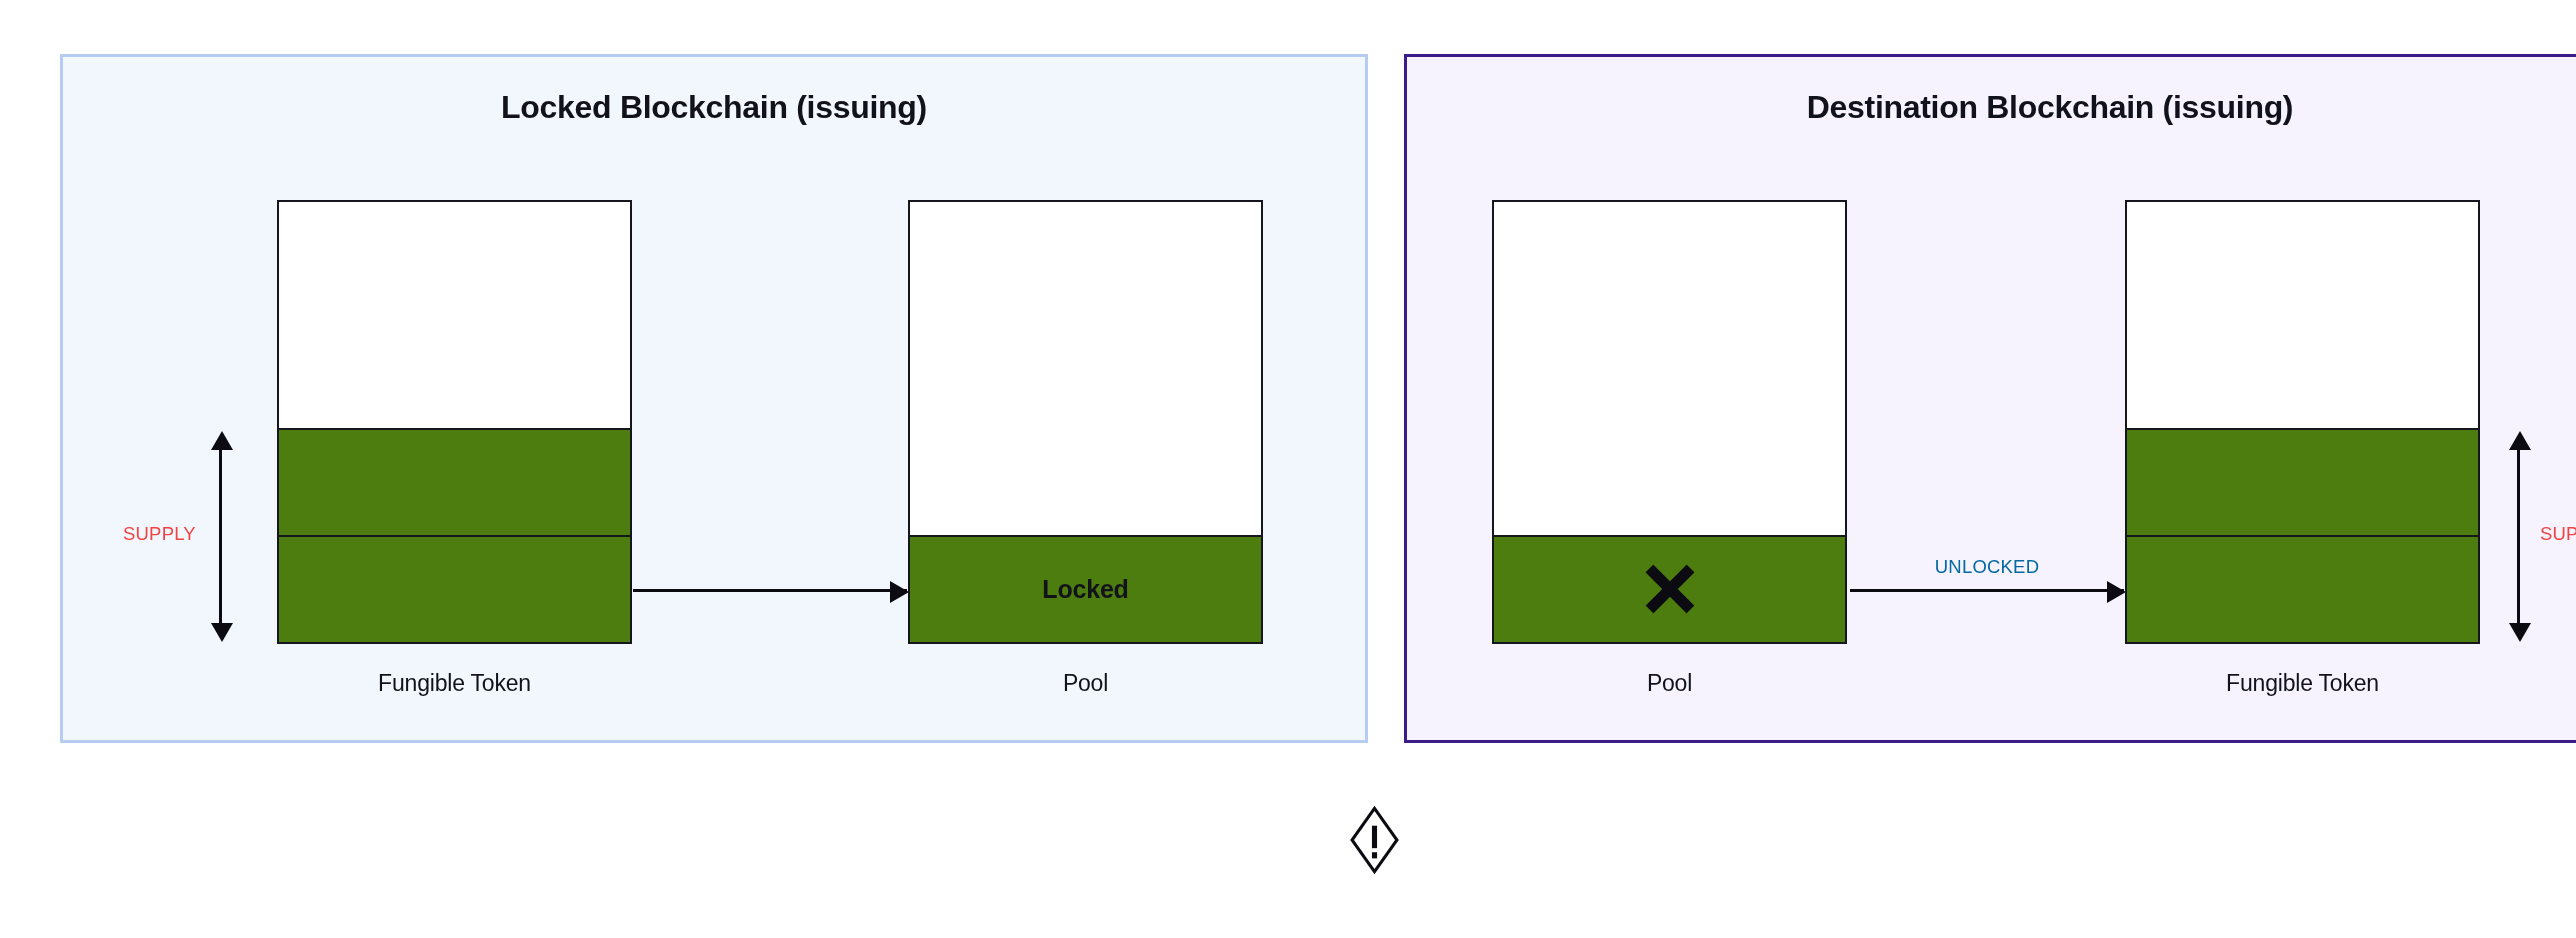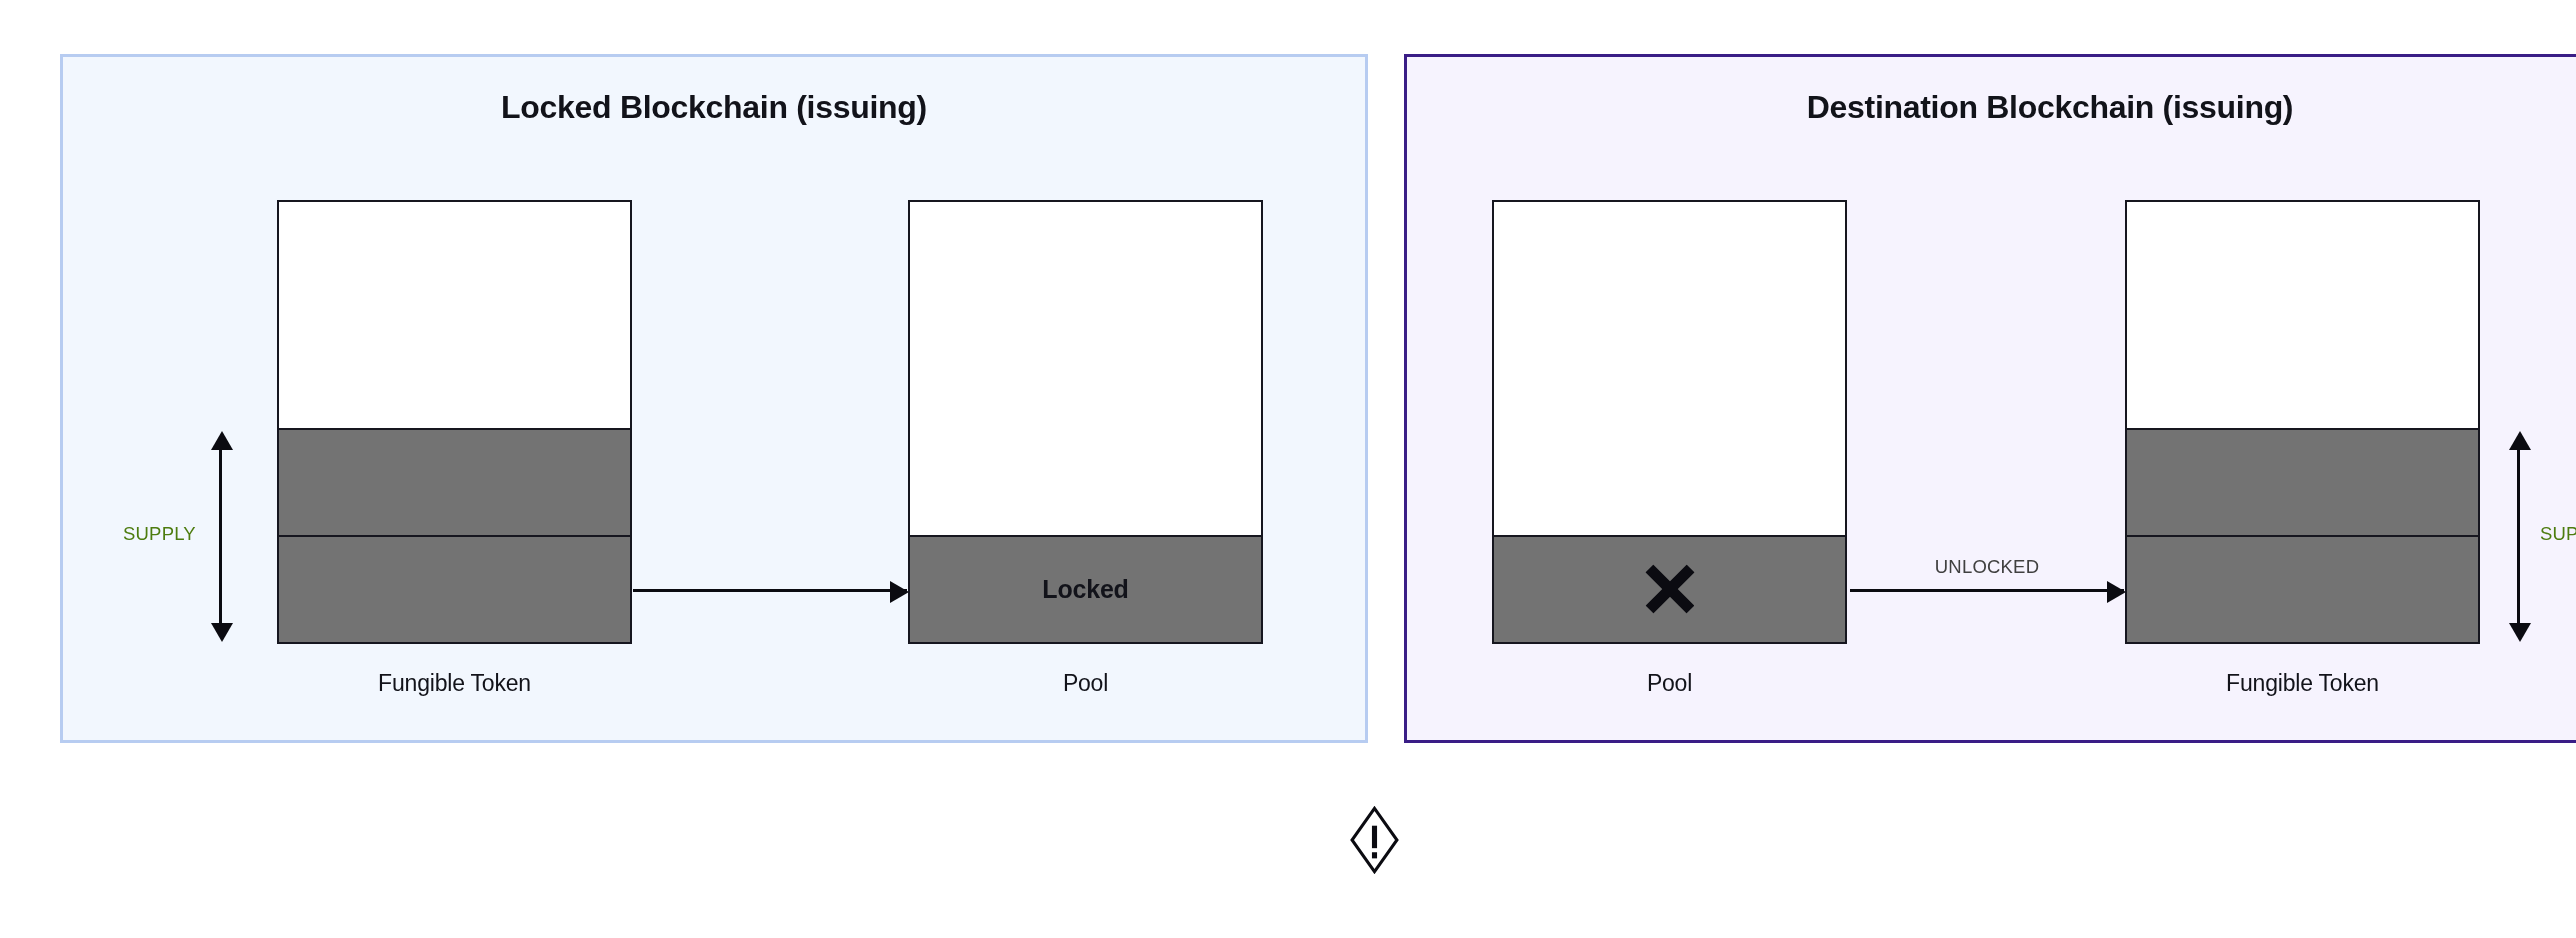--- a/index.html
+++ b/index.html
@@ -63,21 +63,21 @@
   }
   .seg {
     box-sizing: border-box;
     width: 100%;
     position: relative;
     display: flex;
     align-items: center;
     justify-content: center;
   }
   .seg-fill {
-    background: #737373;
+    background: #4d7c0f;
     border-top: 2.6px solid #16161F;
   }
   .seg-empty {
     background: #ffffff;
     border: none;
   }
   .seg-label {
     font-size: 25px;
     font-weight: 700;
     color: #12131A;
@@ -128,21 +128,21 @@
     border-top: 11.3px solid transparent;
     border-bottom: 11.3px solid transparent;
   }
   .h-arrow-label {
     position: absolute;
     left: 0;
     width: 100%;
     top: -36px;
     text-align: center;
     font-size: 18.5px;
-    color: #404040;
+    color: #0369a1;
     letter-spacing: 0.2px;
   }
 
   .v-arrow {
     position: absolute;
     width: 0;
     border-left: 3.6px solid #0B0B11;
   }
   .v-arrow::before, .v-arrow::after {
     content: "";
@@ -151,21 +151,21 @@
     width: 0; height: 0;
     border-left: 11.3px solid transparent;
     border-right: 11.3px solid transparent;
   }
   .v-arrow::before { top: -18.5px;    border-bottom: 19.6px solid #0B0B11; }
   .v-arrow::after  { bottom: -18.5px; border-top: 19.6px solid #0B0B11; }
 
   .v-arrow-label {
     position: absolute;
     font-size: 18.5px;
-    color: #4d7c0f;
+    color: #ef4444;
     letter-spacing: 0.2px;
     white-space: nowrap;
   }
 
   
   #footer-caption {
     position: absolute;
     left: 0;
     top: 806px;
     width: 100%;

